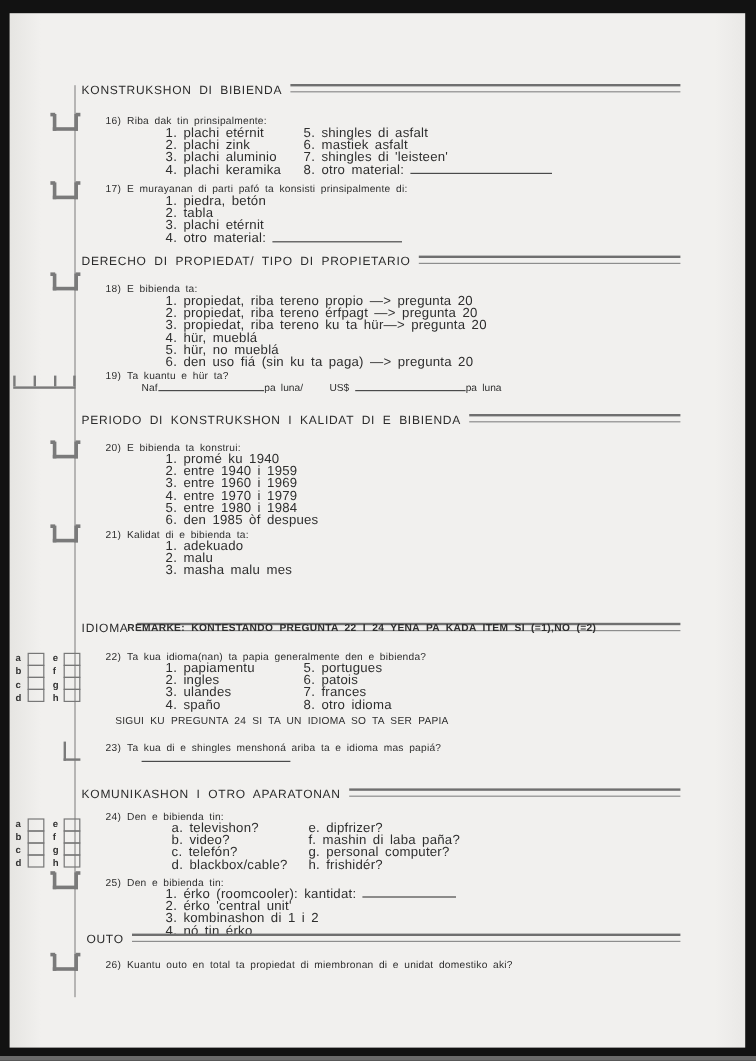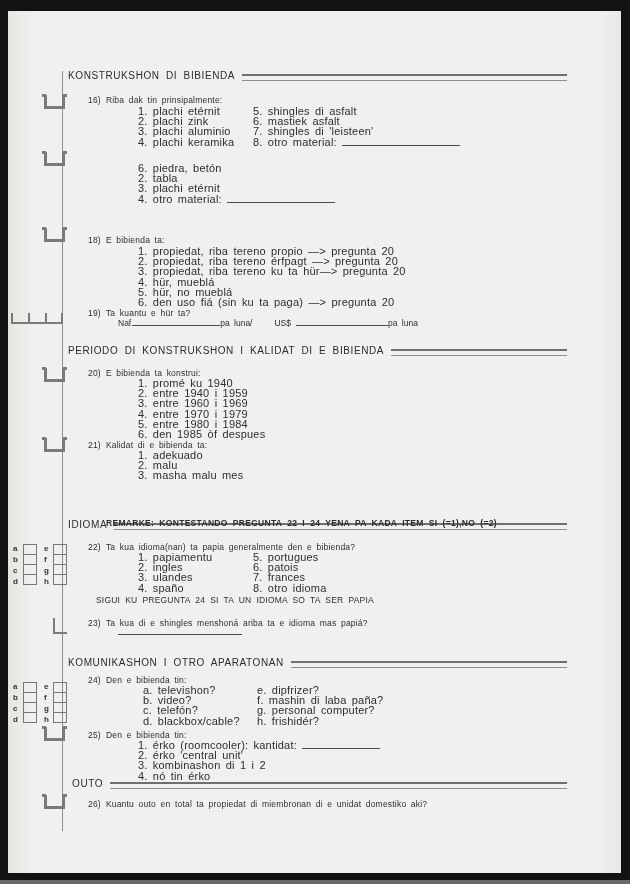--- a/index.html
+++ b/index.html
@@ -7,21 +7,21 @@
     width:630px;height:884px;position:relative;overflow:hidden;
     background:#121212;
     font-family:"Liberation Sans", sans-serif;
   }
   .scan-bottom{position:absolute;left:0;bottom:0;width:630px;height:4px;background:#6a6a6a;}
   .paper{
     position:absolute;left:8px;top:11px;width:613px;height:862px;
     background:linear-gradient(90deg,#e6e5e2 0px,#f1f0ee 26px,#f1f0ee 96%,#e9e8e6 100%);
   }
   
-  .heading{position:absolute;left:60px;right:54px;display:flex;align-items:flex-end;gap:7px;}
+  .heading{position:absolute;left:60px;right:54px;display:flex;align-items:flex-start;gap:7px;}
   .h-title{font-size:10px;letter-spacing:.6px;word-spacing:3px;white-space:nowrap;color:#2b2b2b;}
   .h-rule{flex:1;height:4px;border-top:2px solid #6f6f6f;border-bottom:1px solid #8d8d8d;}
   
   .qline{position:absolute;left:80px;display:flex;gap:5px;font-size:8.5px;color:#2e2e2e;
          word-spacing:2px;letter-spacing:.2px;white-space:nowrap;align-items:flex-end;}
   .optcol{position:absolute;font-size:11px;color:#2e2e2e;line-height:10.2px;
           word-spacing:2px;letter-spacing:.2px;white-space:nowrap;}
   .opt{height:10.2px;}
   .note{position:absolute;font-size:8.5px;color:#2e2e2e;word-spacing:2.5px;letter-spacing:.2px;white-space:nowrap;}
   .remark{font-weight:700;letter-spacing:.3px;}
@@ -139,27 +139,35 @@
     <div class="opt">3. plachi aluminio</div>
     <div class="opt">4. plachi keramika</div>
   </div>
   <div class="optcol" style="top:95px;left:245px">
     <div class="opt">5. shingles di asfalt</div>
     <div class="opt">6. mastiek asfalt</div>
     <div class="opt">7. shingles di 'leisteen'</div>
     <div class="opt"><span>8. otro material:</span><span class="blank" style="width:118px"></span></div>
   </div>
 
+  <div class="qline" style="top:141px">
+    <span>17)</span>
+    <span>E murayanan di parti pafó ta konsisti prinsipalmente di:</span>
+  </div>
   <div class="optcol" style="top:152px;left:130px">
-    <div class="opt">6. piedra, betón</div>
+    <div class="opt">1. piedra, betón</div>
     <div class="opt">2. tabla</div>
     <div class="opt">3. plachi etérnit</div>
     <div class="opt"><span>4. otro material:</span><span class="blank" style="width:108px"></span></div>
   </div>
 
+  <div class="heading" style="top:202px">
+    <span class="h-title">DERECHO DI PROPIEDAT/ TIPO DI PROPIETARIO</span>
+    <span class="h-rule"></span>
+  </div>
 
   <div class="qline" style="top:224px">
     <span>18)</span>
     <span>E bibienda ta:</span>
   </div>
   <div class="optcol" style="top:235px;left:130px">
     <div class="opt">1. propiedat, riba tereno propio —&gt; pregunta 20</div>
     <div class="opt">2. propiedat, riba tereno érfpagt —&gt; pregunta 20</div>
     <div class="opt">3. propiedat, riba tereno ku ta hür—&gt; pregunta 20</div>
     <div class="opt">4. hür, mueblá</div>

